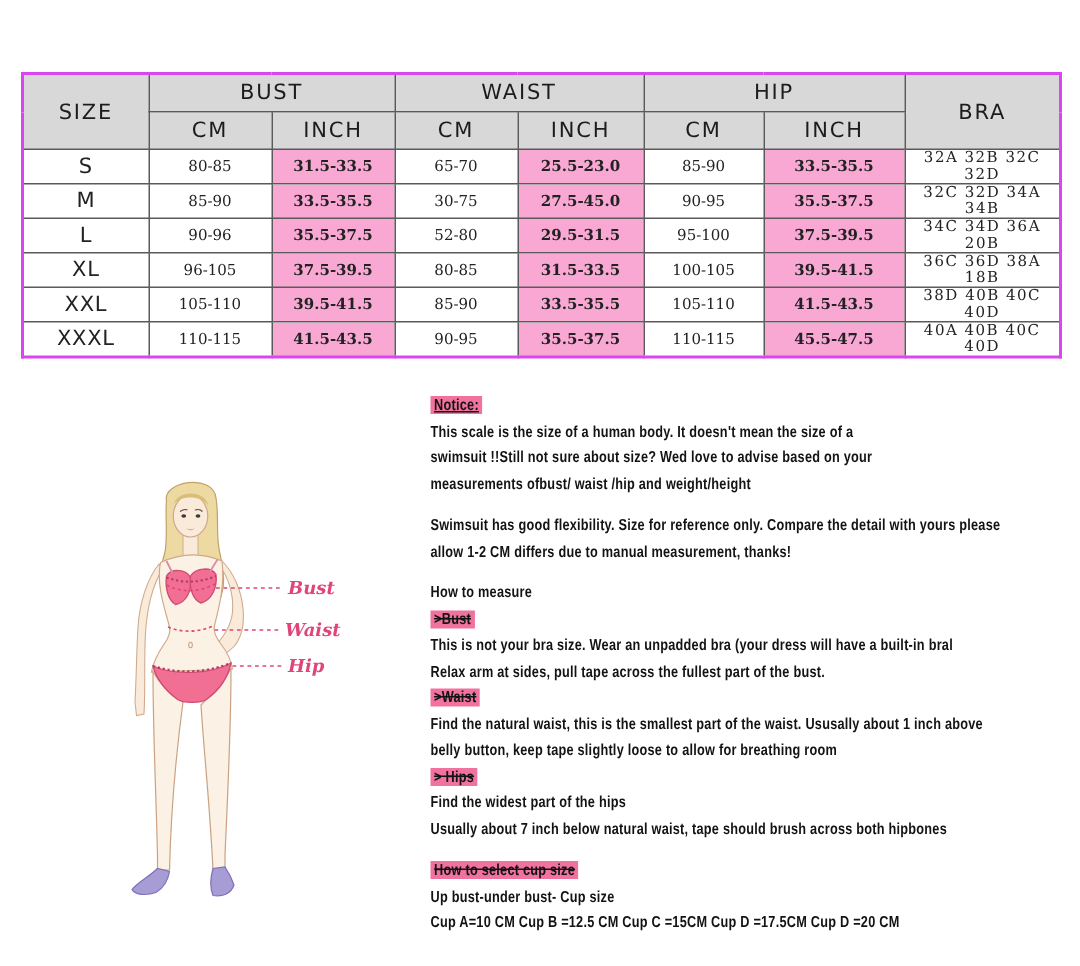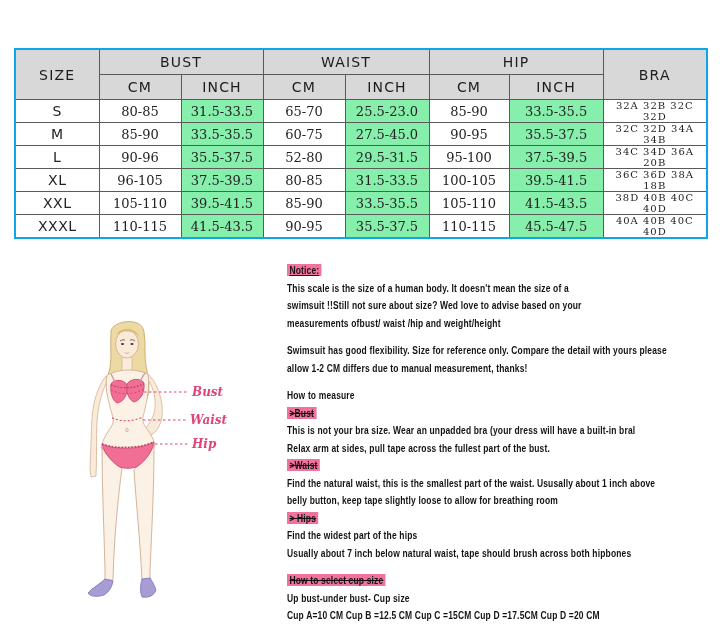--- a/index.html
+++ b/index.html
@@ -5,35 +5,35 @@
   html,body { margin:0; padding:0; background:#fff; }
   .canvas {
     position:relative; width:720px; height:644px; background:#ffffff;
     overflow:hidden; font-family:"Liberation Sans", sans-serif; color:#151515;
   }
 
   
   table.size {
     position:absolute; left:14px; top:48px; width:692px;
     border-collapse:collapse; table-layout:fixed;
-    border:2px solid #0ea5e9;
+    border:2px solid #d946ef;
   }
   table.size th, table.size td {
     border:1px solid #5a5a5a; text-align:center; padding:0; overflow:hidden;
   }
   table.size tr.h1 th, table.size tr.h2 th {
     background:#d8d8d8; font-family:"DejaVu Sans", sans-serif;
     font-size:14px; font-weight:500; letter-spacing:1.2px; color:#1c1c1c; height:24px;
   }
   table.size tbody tr { height:21px; }
   table.size td {
-    font-family:"DejaVu Serif", serif; font-size:13px; color:#222; background:#fff;
+    font-family:"DejaVu Serif", serif; font-size:10px; color:#222; background:#fff;
   }
   table.size td.sz { font-family:"DejaVu Sans", sans-serif; font-size:14px; letter-spacing:0.5px; }
-  table.size td.gc { background:#86efac; }
+  table.size td.gc { background:#f9a8d4;font-weight:bold; }
   table.size td.bra { font-size:10px; letter-spacing:1px; }
 
   
   .notice {
     position:absolute; left:287px; top:262px; width:560px;
     transform:scaleX(0.8); transform-origin:0 0;
     font-weight:bold; font-size:10.6px; letter-spacing:0.2px; color:#131313;
   }
   .ln { height:17.5px; line-height:17.5px; white-space:nowrap; }
   .gap { margin-top:10px; }
@@ -90,21 +90,21 @@
         <td>65-70</td>
         <td class="gc">25.5-23.0</td>
         <td>85-90</td>
         <td class="gc">33.5-35.5</td>
         <td class="bra">32A 32B 32C 32D</td>
       </tr>
       <tr>
         <td class="sz">M</td>
         <td>85-90</td>
         <td class="gc">33.5-35.5</td>
-        <td>60-75</td>
+        <td>30-75</td>
         <td class="gc">27.5-45.0</td>
         <td>90-95</td>
         <td class="gc">35.5-37.5</td>
         <td class="bra">32C 32D 34A 34B</td>
       </tr>
       <tr>
         <td class="sz">L</td>
         <td>90-96</td>
         <td class="gc">35.5-37.5</td>
         <td>52-80</td>

